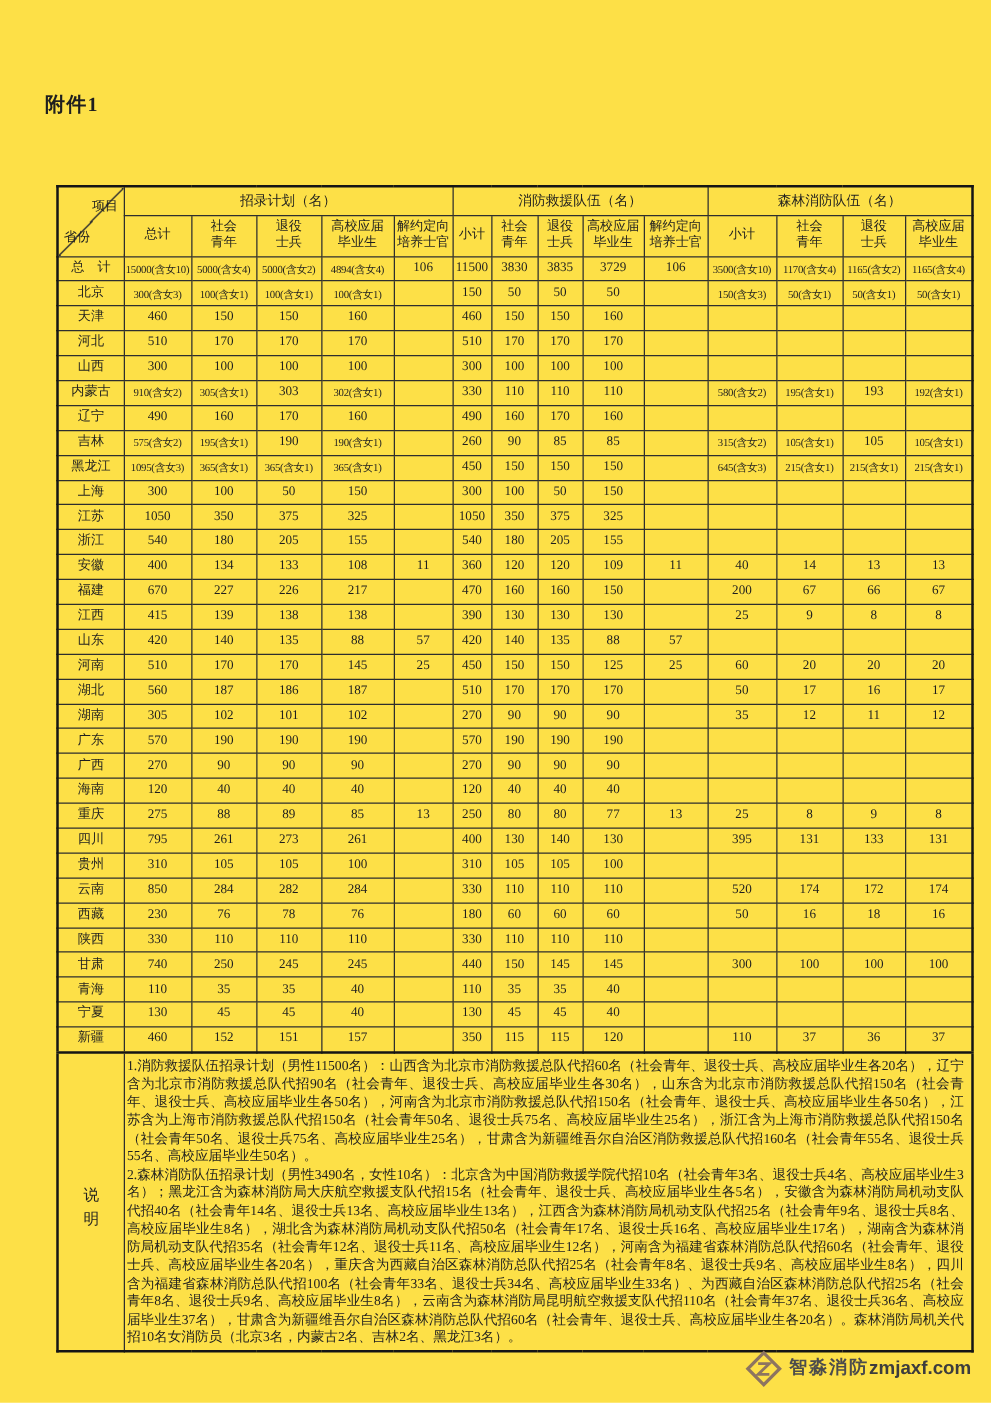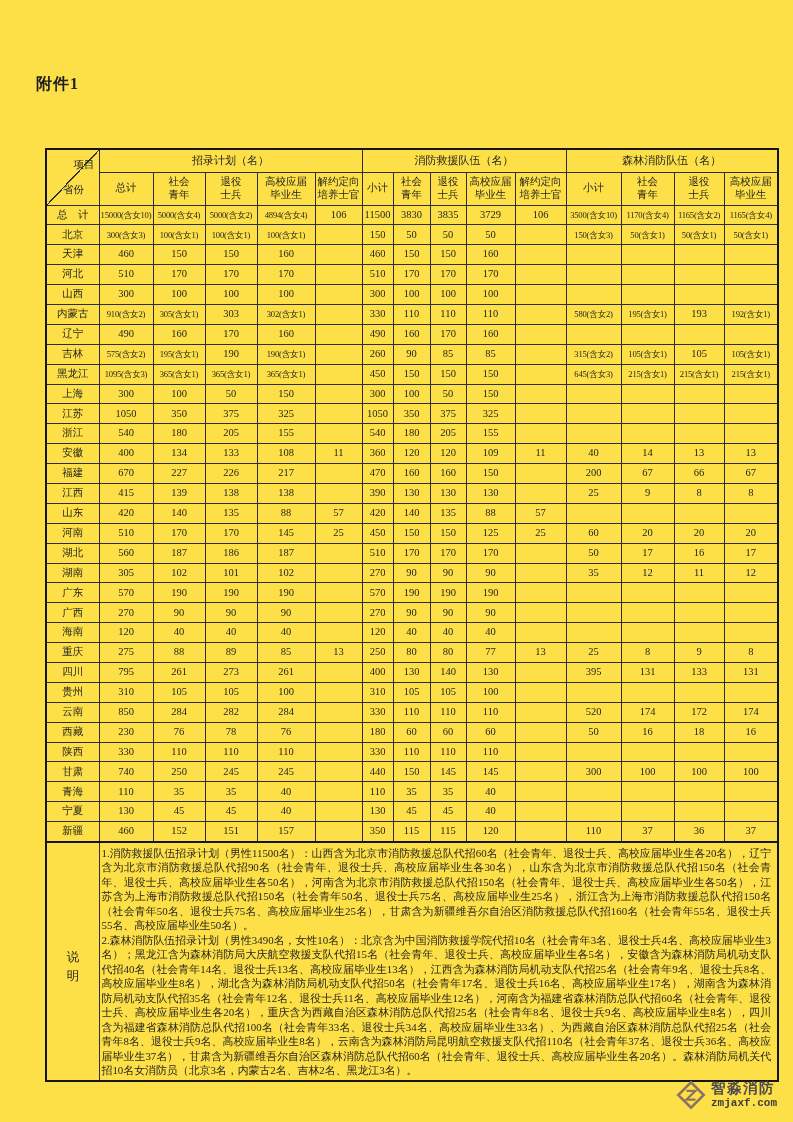--- a/index.html
+++ b/index.html
@@ -41,45 +41,45 @@
   tbody td { font-size: 10.5px; line-height: 1; }
   tbody td.cond { font-size: 8.6px; letter-spacing: -0.2px; text-align: center; }
   tbody td.province { font-size: 10.5px; }
 
   .corner-cell {
     position: relative;
     background: linear-gradient(to bottom right,
       transparent 49.2%, #2e2e2e 49.2%, #2e2e2e 50.8%, transparent 50.8%);
   }
   .corner-top { position: absolute; top: 8px; right: 4px; font-size: 10.5px; }
-  .corner-bottom { position: absolute; bottom: 8px; left: 4px; font-size: 10.5px; margin-left: 12px; }
+  .corner-bottom { position: absolute; bottom: 8px; left: 4px; font-size: 10.5px; }
 
   tr.note-row td { border-top: 2px solid #151515; height: 200px; }
   .note-label-cell { text-align: center; vertical-align: middle; }
   .v-text {
     display: inline-block;
     writing-mode: vertical-rl; text-orientation: upright;
     letter-spacing: 20px; font-size: 12.5px; line-height: 1;
   }
   .note-text-cell { text-align: left; vertical-align: top; padding: 3px 6px 2px 2px; }
   .note-text-cell p {
     margin: 0; font-size: 10.9px; line-height: 14.5px;
     text-align: justify; text-justify: inter-character;
   }
 
   .logo {
     position: absolute; right: 16px; top: 1080px;
     display: flex; align-items: center; gap: 5px;
   }
   .logo-icon { width: 30px; height: 30px; flex: 0 0 auto; }
-  .logo-texts { display: flex; flex-direction: column; line-height: 1.1; }
+  .logo-texts { display: flex; flex-direction: row; line-height: 1.1; }
   .logo-name { font-size: 14.5px; color: #4c4c4c; letter-spacing: 1.5px; font-weight: 600;
                font-family: "Liberation Sans", sans-serif; }
-  .logo-domain { font-size: 11px; color: #3d3d3d; font-weight: 700;
-                 font-family: Liberation Mono, monospace; }
+  .logo-domain { font-size: 15px; color: #3d3d3d; font-weight: 700;
+                 font-family: Liberation Sans, sans-serif; }
 </style>
 </head>
 <body>
 
 <div class="page">
 
   <div class="attachment-label">附件1</div>
 
 
   <table class="main-table">

